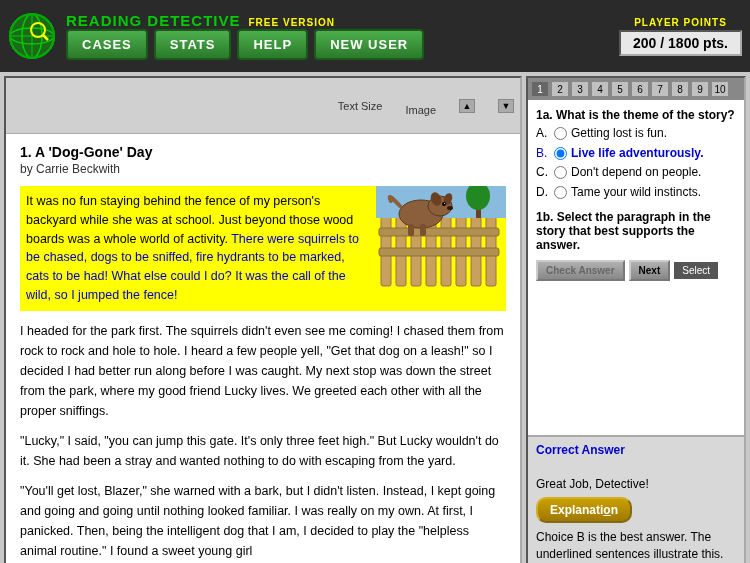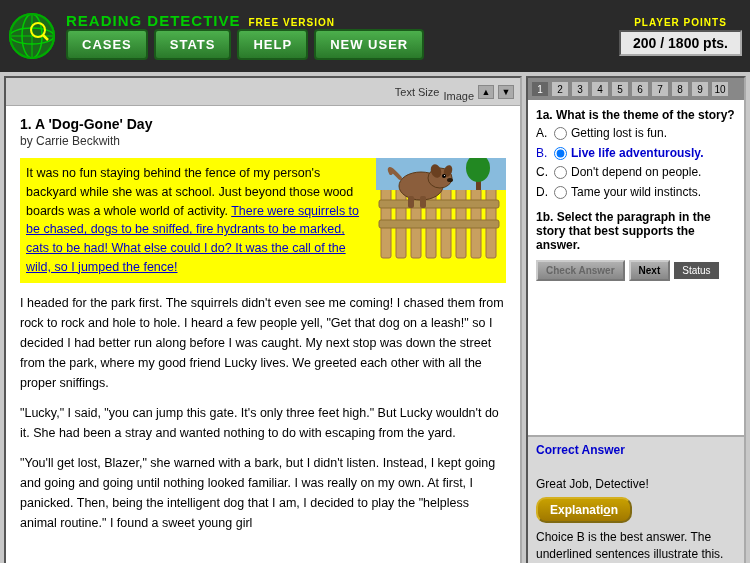--- a/index.html
+++ b/index.html
@@ -96,24 +96,24 @@
       margin: 4px;
       overflow: hidden;
       display: flex;
       flex-direction: column;
     }
 
     #toolbar {
       display: flex;
       align-items: center;
       justify-content: flex-end;
-      padding: 3px 6px;
+      padding: 17px 6px;
       background: #d0d0d0;
       border-bottom: 1px solid #aaa;
-      gap: 4px;
+      gap: 23px;
     }
     #text-size-label {
       font-size: 11px;
       color: #333;
     }
     #image-label {
       font-size: 11px;
       color: #333;
       margin-top: 9px;
     }
@@ -147,21 +147,20 @@
     }
 
     #highlighted-paragraph {
       background: #ffff00;
       padding: 6px;
       margin-bottom: 10px;
       font-size: 12.5px;
       line-height: 1.5;
     }
     #highlighted-paragraph .underlined {
-      text-decoration: underline;
       color: #0000cc;
       text-align: right;
     }
 
     .story-paragraph {
       font-size: 12.5px;
       line-height: 1.6;
       margin-bottom: 10px;
       color: #000;
     }
@@ -450,21 +449,21 @@
         <span>Tame your wild instincts.</span>
       </div>
 
       <div id="question-1b">
         <div class="question-label"><strong>1b.</strong> Select the paragraph in the story that best supports the answer.</div>
       </div>
 
       <div id="check-answer-row">
         <button class="action-btn disabled">Check Answer</button>
         <button class="action-btn">Next</button>
-        <div id="status-box">Status</div>
+        <div id="status-box">Select</div>
       </div>
     </div>
 
     <div id="correct-answer-section">
       <div id="correct-answer-title">Correct Answer</div>
       <div id="correct-answer-text">Great Job, Detective!</div>
       <button id="explanation-btn">
         <span>Explanati<span class="underline">o</span>n</span>
       </button>
       <div id="explanation-text">Choice B is the best answer. The underlined sentences illustrate this.</div>

